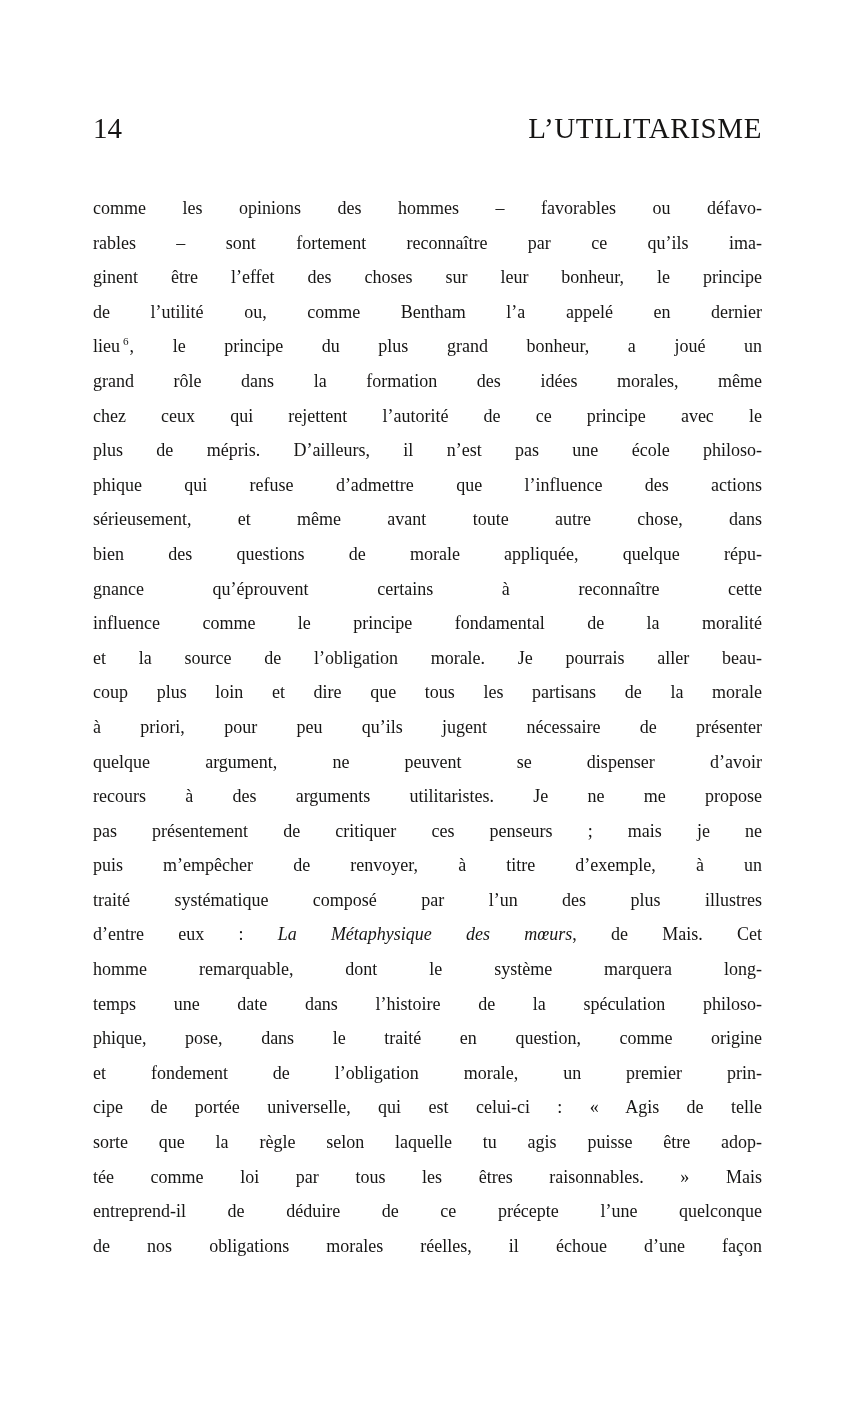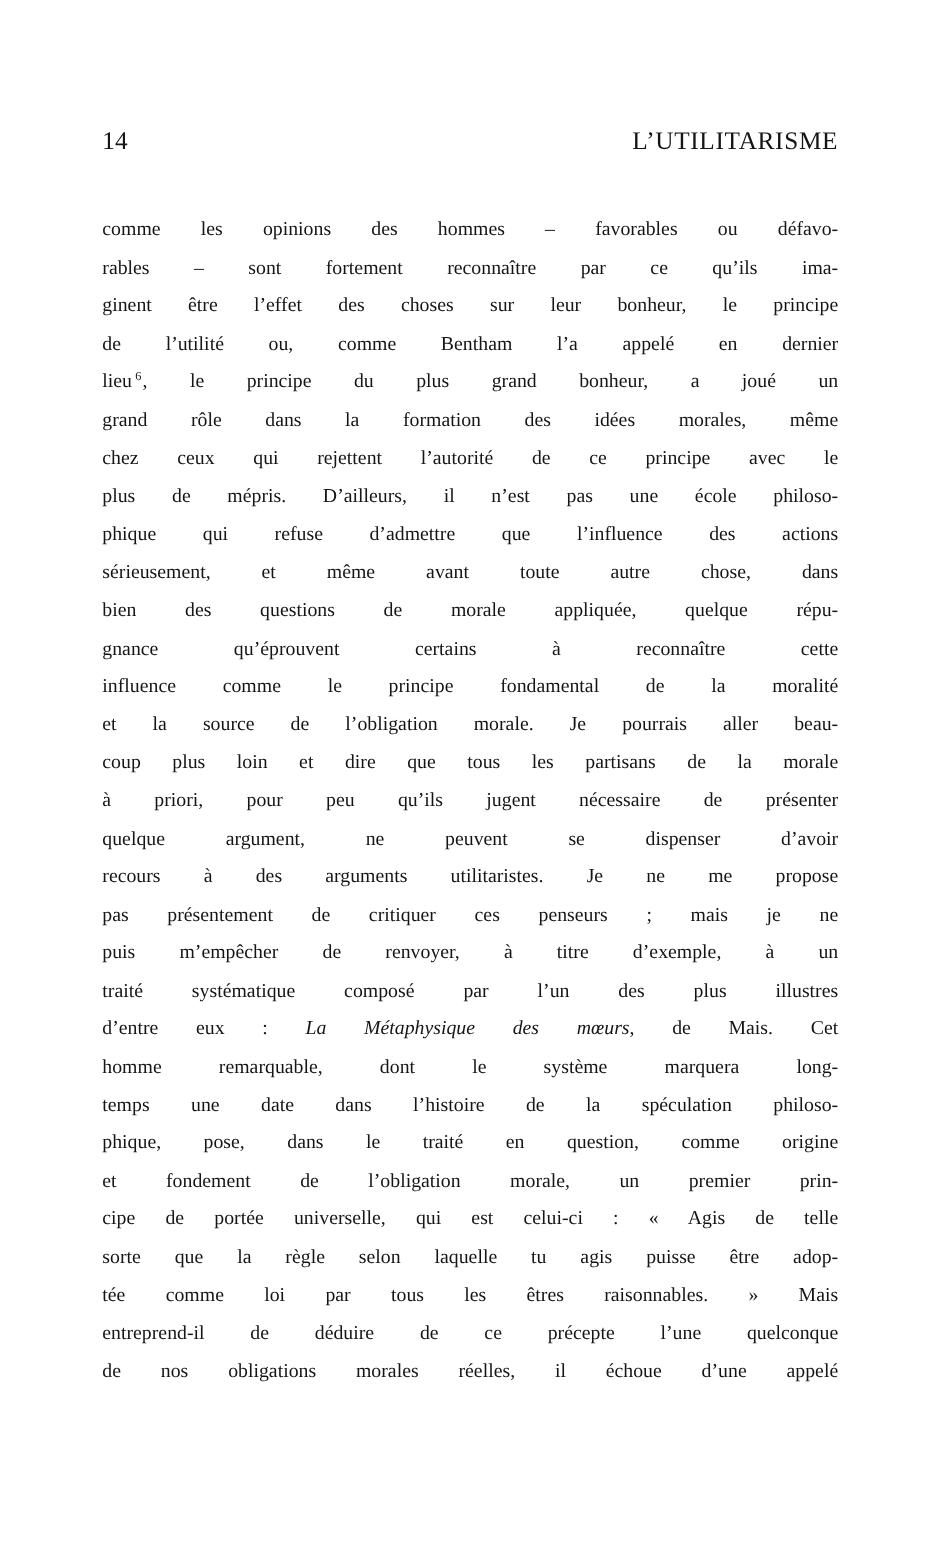--- a/index.html
+++ b/index.html
@@ -17,21 +17,21 @@
     overflow: hidden;
   }
   .running-head {
     position: absolute;
     left: 93px;
     right: 92px;
     top: 114px;
     display: flex;
     justify-content: space-between;
     align-items: flex-start;
-    font-size: 23px;
+    font-size: 29px;
     line-height: 28px;
   }
   .running-title {
     letter-spacing: 0.6px;
   }
   .body-text {
     position: absolute;
     left: 93px;
     right: 92px;
     top: 191px;
@@ -92,16 +92,16 @@
     <div class="line"><span>d’entre eux : </span><em>La Métaphysique des mœurs</em><span>, de Mais. Cet</span></div>
 
     <div class="line">homme remarquable, dont le système marquera long-</div>
     <div class="line">temps une date dans l’histoire de la spéculation philoso-</div>
     <div class="line">phique, pose, dans le traité en question, comme origine</div>
     <div class="line">et fondement de l’obligation morale, un premier prin-</div>
     <div class="line">cipe de portée universelle, qui est celui-ci : « Agis de telle</div>
     <div class="line">sorte que la règle selon laquelle tu agis puisse être adop-</div>
     <div class="line">tée comme loi par tous les êtres raisonnables. » Mais</div>
     <div class="line">entreprend-il de déduire de ce précepte l’une quelconque</div>
-    <div class="line">de nos obligations morales réelles, il échoue d’une appelé</div>
+    <div class="line">de nos obligations morales réelles, il échoue d’une façon</div>
   </main>
 
 </div>
 
 </body></html>

